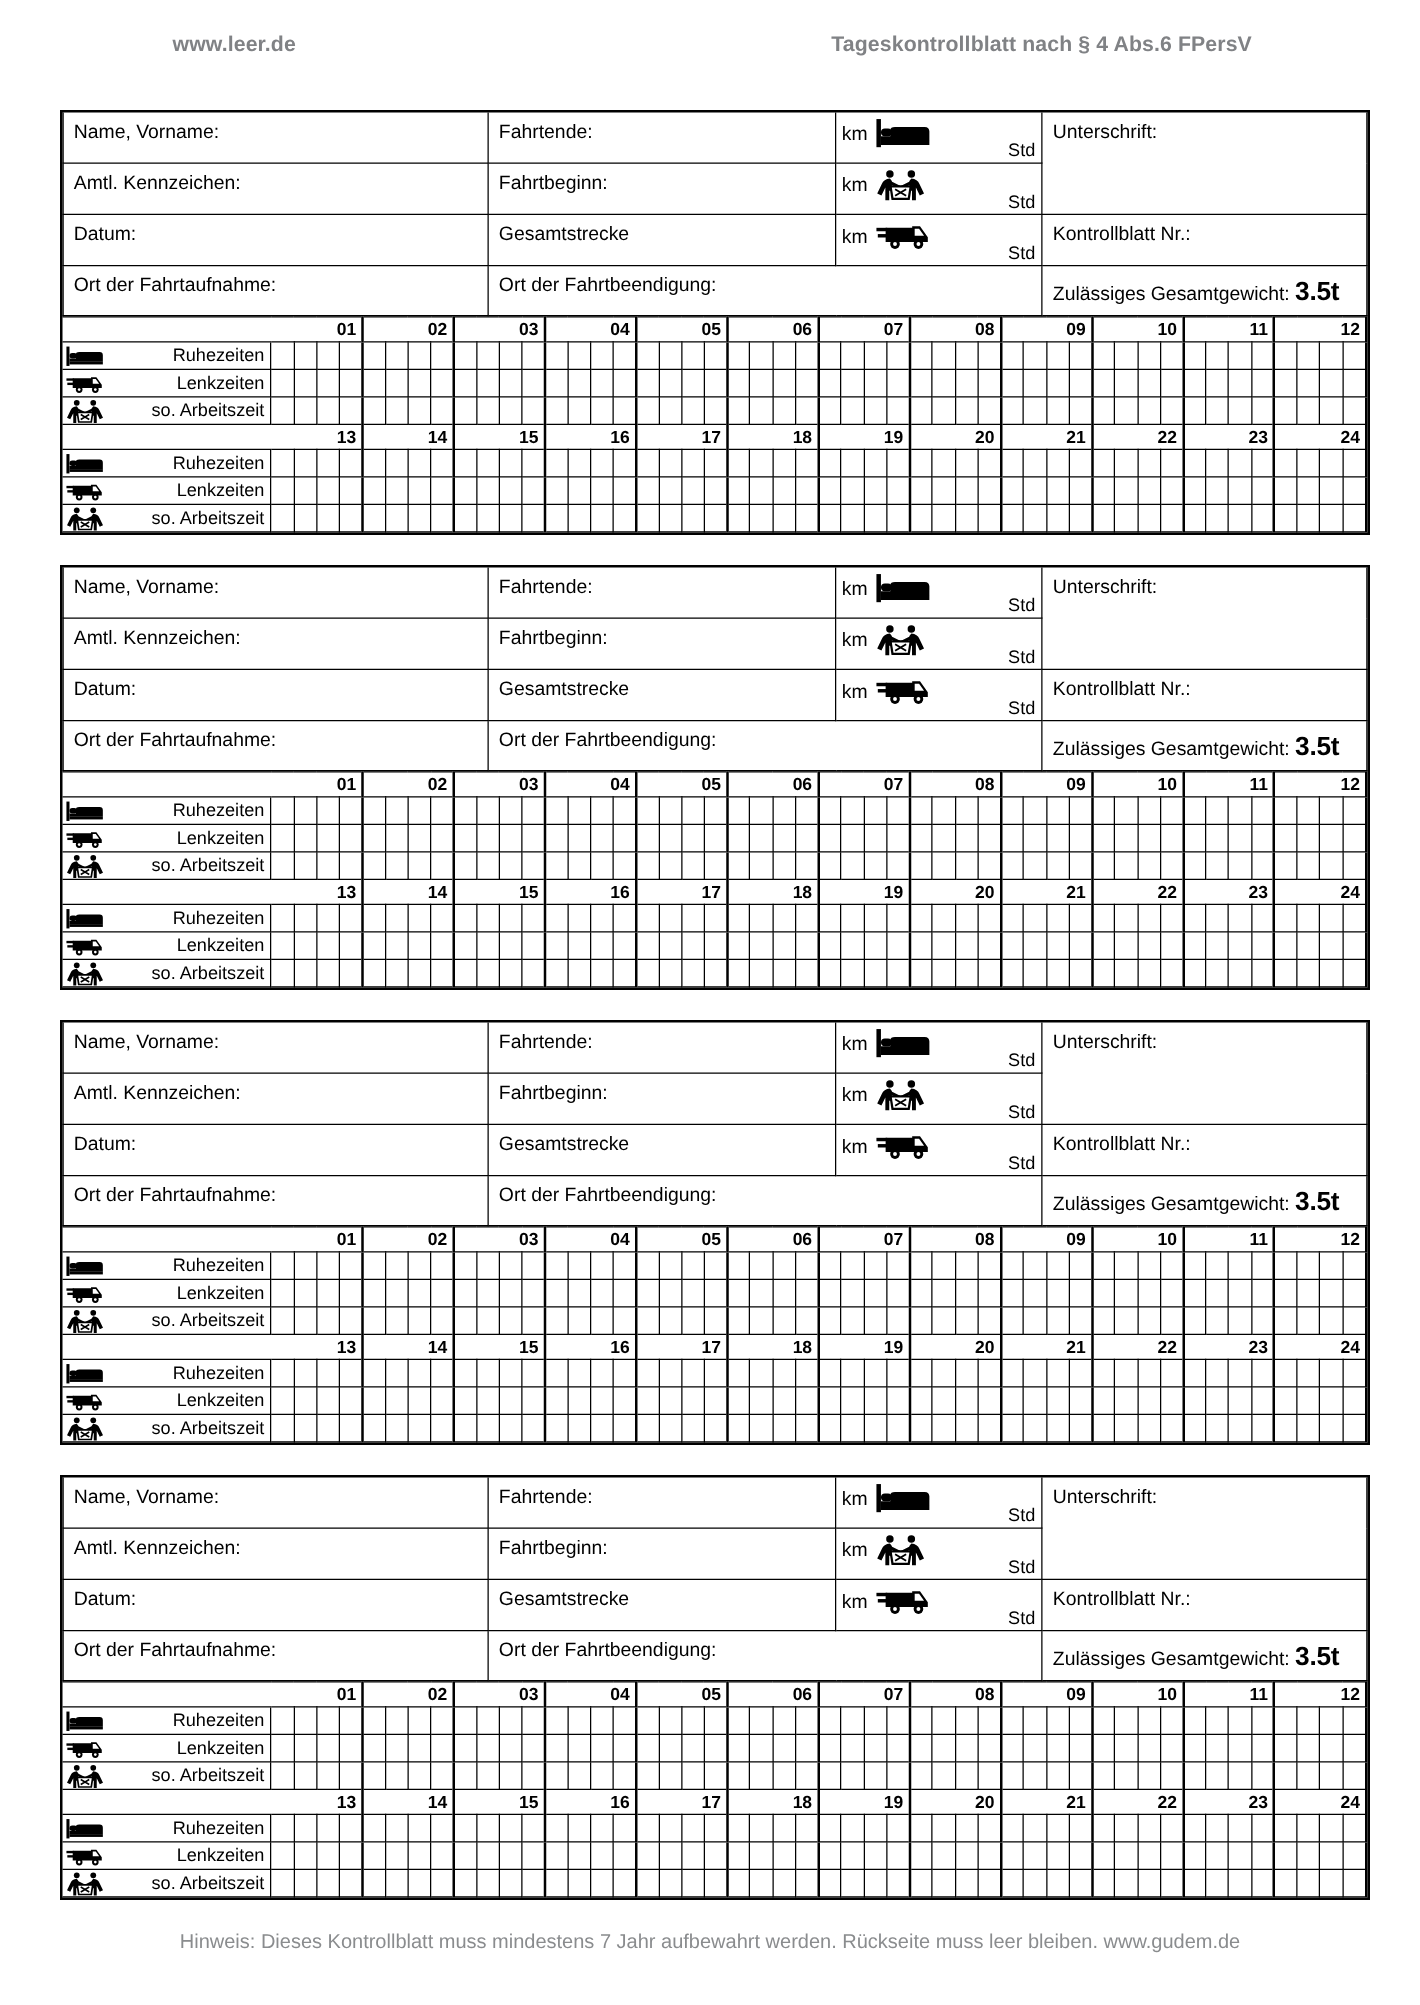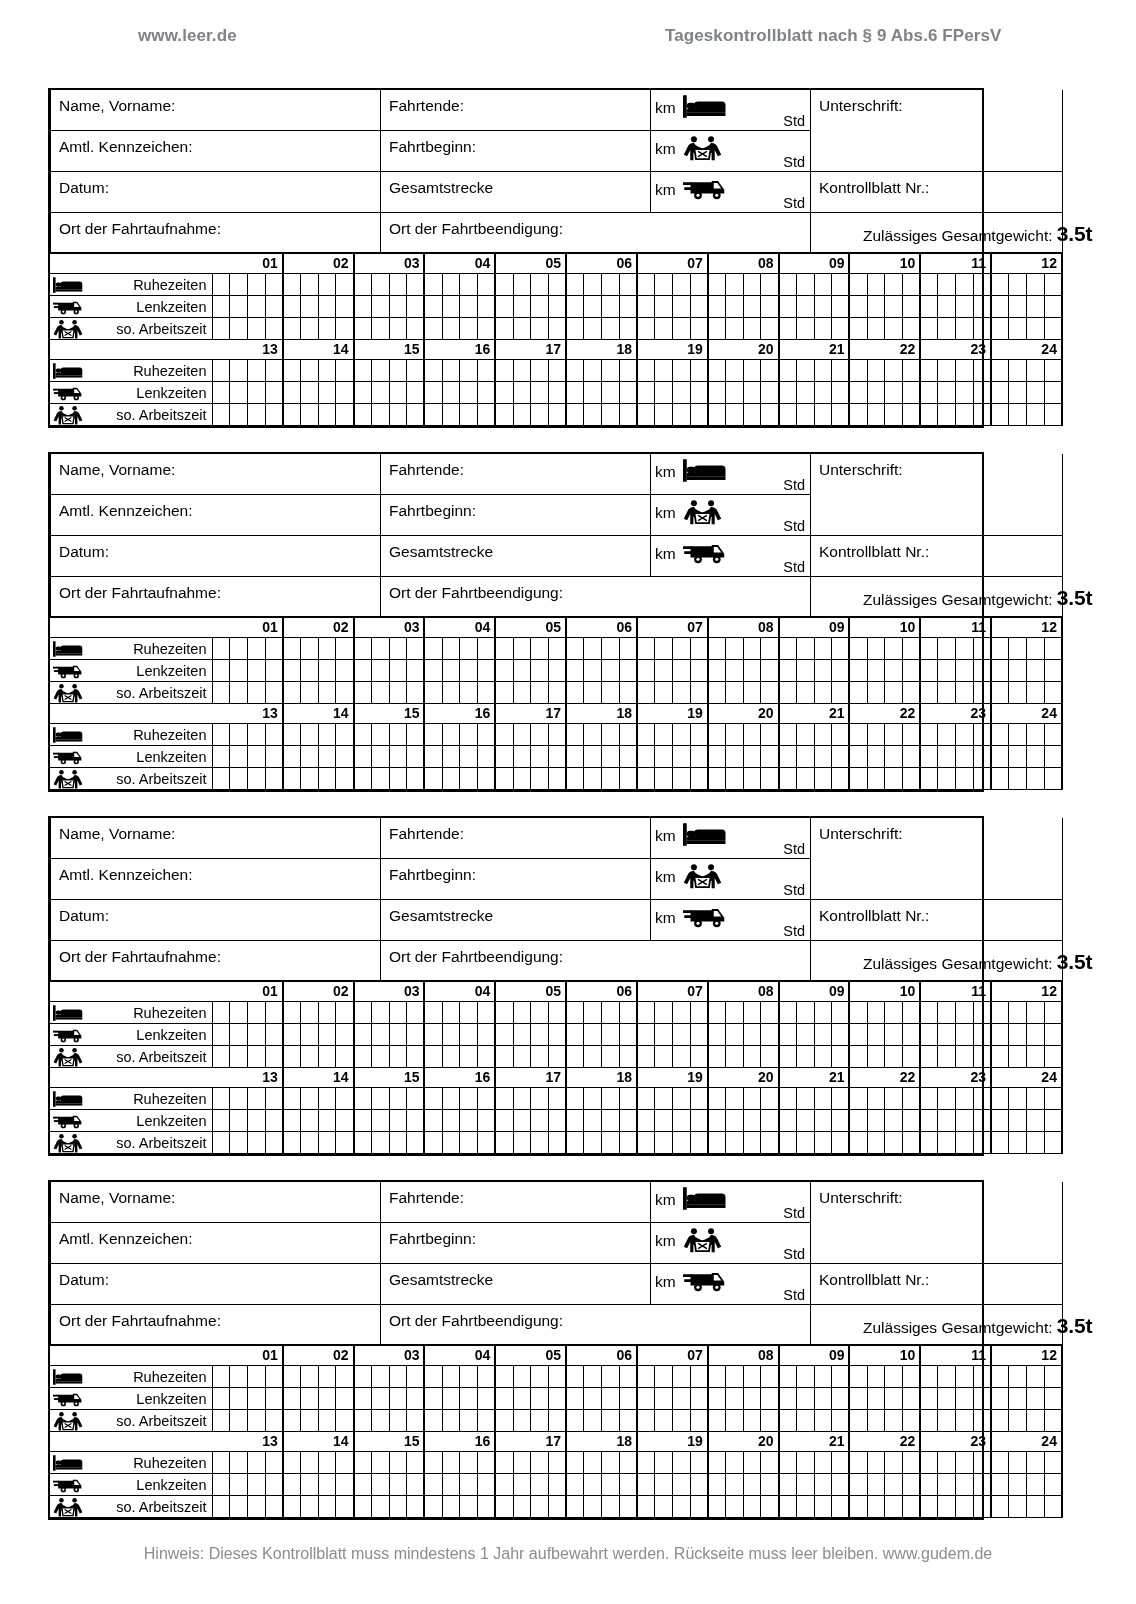--- a/index.html
+++ b/index.html
@@ -55,21 +55,21 @@
   }
 
   
   .blocks {
     position: absolute;
     left: 48px;
     top: 88px;
     width: 1016px;
   }
   .block {
-    width: 936px;
+    width: 1048px;
     border: 2px solid #000;
     box-sizing: border-box;
     margin-bottom: 24px;
     background: #fff;
   }
 
   
   .info {
     width: 100%;
     border-collapse: collapse;
@@ -111,21 +111,20 @@
     position: absolute;
     right: 5px;
     bottom: 1px;
     font-size: 14.5px;
   }
 
   .gw {
     font-size: 15.5px;
     padding: 9px 0 0 8px;
     white-space: nowrap;
-    margin-left: 44px;
   }
   .gw b {
     font-size: 21px;
     font-weight: bold;
     letter-spacing: -.2px;
   }
 
   
   .grid {
     width: 100%;
@@ -191,21 +190,21 @@
     white-space: nowrap;
   }
 
   svg { display: block; }
 </style>
 </head>
 <body>
 
 <div class="page-header">
   <div class="hdr-left">www.leer.de</div>
-  <div class="hdr-right">Tageskontrollblatt nach § 9 Abs.6 FPersV</div>
+  <div class="hdr-right">Tageskontrollblatt nach § 4 Abs.6 FPersV</div>
 </div>
 
 <div class="blocks">
     <div class="block">
       <table class="info">
         <colgroup>
           <col style="width:330px">
           <col style="width:270px">
           <col style="width:160px">
           <col style="width:252px">
@@ -2525,13 +2524,13 @@
             <td class="cell"></td>
             <td class="cell"></td>
             <td class="cell"></td>
             <td class="cell qend"></td>
           </tr>
         </tbody>
       </table>
     </div>
   </div>
 
-<div class="page-footer">Hinweis: Dieses Kontrollblatt muss mindestens 1 Jahr aufbewahrt werden. Rückseite muss leer bleiben. www.gudem.de</div>
+<div class="page-footer">Hinweis: Dieses Kontrollblatt muss mindestens 7 Jahr aufbewahrt werden. Rückseite muss leer bleiben. www.gudem.de</div>
 
 </body></html>

